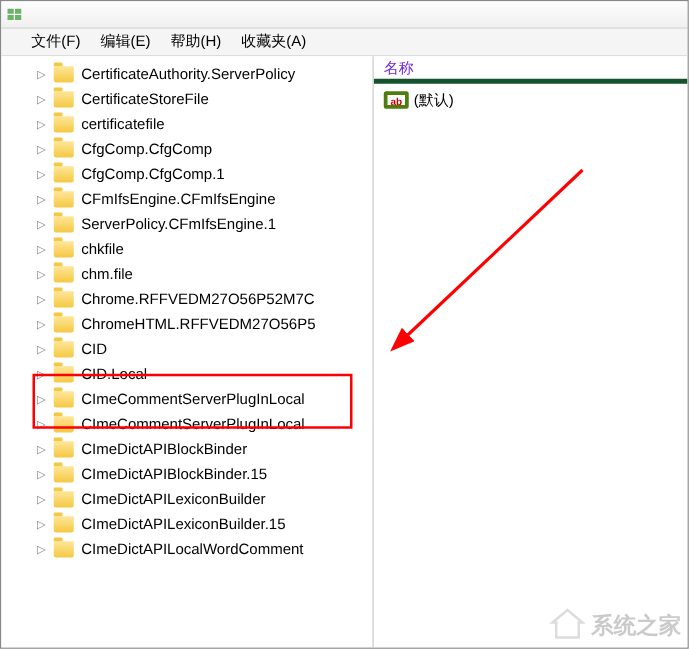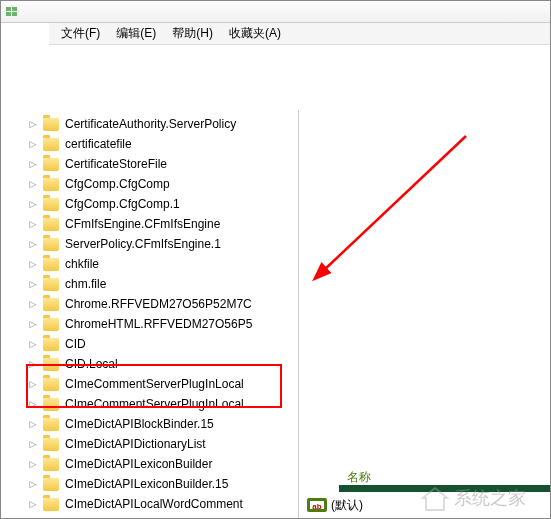--- a/index.html
+++ b/index.html
@@ -25,52 +25,49 @@
       width: 16px; height: 16px;
       display: inline-block;
       margin-right: 4px;
     }
     .menubar {
       height: 22px;
       background: #f5f5f5;
       border-bottom: 1px solid #ddd;
       display: flex;
       align-items: flex-end;
-      padding: 0 4px;
-      margin-left: 48px;
+      padding: 0 16px;
     }
     .menu-item {
       padding: 2px 8px;
       cursor: pointer;
     }
     .content {
       display: flex;
       height: calc(100% - 44px);
-      align-items: flex-end;
     }
     .left-pane {
       width: 298px;
       border-right: 1px solid #ccc;
       overflow: hidden;
       position: relative;
       background: #fff;
     }
     .right-pane {
       flex: 1;
       background: #fff;
       padding: 0;
     }
     .right-header {
       height: 22px;
-      border-bottom: 7px solid #14532d;
+      border-bottom: 4px solid #14532d;
       display: flex;
       align-items: center;
       padding-left: 8px;
-      color: #4d7c0f;
-      margin-left: 40px;
+      color: #6d28d9;
     }
     .right-list {
       padding: 4px 8px;
     }
     .right-item {
       display: flex;
       align-items: center;
       height: 18px;
       gap: 4px;
     }
@@ -138,28 +135,28 @@
       height: 44px;
     }
     .arrow-svg {
       position: absolute;
       top: 120px;
       left: 310px;
       pointer-events: none;
     }
     .watermark {
       position: absolute;
-      right: 24px;
+      right: 5px;
       bottom: 6px;
       color: rgba(150,150,150,0.5);
       font-size: 18px;
-      font-weight: normal;
+      font-weight: bold;
       pointer-events: none;
       display: flex;
-      align-items: flex-start;
+      align-items: flex-end;
       gap: 4px;
     }
     .wm-icon {
       opacity: 0.4;
     }
   </style>
 </head>
 <body>
 
 <div class="titlebar">
@@ -184,30 +181,30 @@
   <div class="left-pane">
     <div class="tree" id="tree">
         <div class="tree-row">
           <span class="expand"></span>
           <span class="folder"></span>
           <span class="tree-label">CertificateAuthority.ServerPolicy</span>
         </div>
         <div class="tree-row">
           <span class="expand"></span>
           <span class="folder"></span>
+          <span class="tree-label">CertificateStoreFile</span>
+        </div>
+        <div class="tree-row">
+          <span class="expand"></span>
+          <span class="folder"></span>
           <span class="tree-label">certificatefile</span>
         </div>
         <div class="tree-row">
           <span class="expand"></span>
           <span class="folder"></span>
-          <span class="tree-label">CertificateStoreFile</span>
-        </div>
-        <div class="tree-row">
-          <span class="expand"></span>
-          <span class="folder"></span>
           <span class="tree-label">CfgComp.CfgComp</span>
         </div>
         <div class="tree-row">
           <span class="expand"></span>
           <span class="folder"></span>
           <span class="tree-label">CfgComp.CfgComp.1</span>
         </div>
         <div class="tree-row">
           <span class="expand"></span>
           <span class="folder"></span>
@@ -254,26 +251,26 @@
           <span class="tree-label">CImeCommentServerPlugInLocal</span>
         </div>
         <div class="tree-row">
           <span class="expand"></span>
           <span class="folder"></span>
           <span class="tree-label">CImeCommentServerPlugInLocal</span>
         </div>
         <div class="tree-row">
           <span class="expand"></span>
           <span class="folder"></span>
+          <span class="tree-label">CImeDictAPIBlockBinder</span>
+        </div>
+        <div class="tree-row">
+          <span class="expand"></span>
+          <span class="folder"></span>
           <span class="tree-label">CImeDictAPIBlockBinder.15</span>
-        </div>
-        <div class="tree-row">
-          <span class="expand"></span>
-          <span class="folder"></span>
-          <span class="tree-label">CImeDictAPIDictionaryList</span>
         </div>
         <div class="tree-row">
           <span class="expand"></span>
           <span class="folder"></span>
           <span class="tree-label">CImeDictAPILexiconBuilder</span>
         </div>
         <div class="tree-row">
           <span class="expand"></span>
           <span class="folder"></span>
           <span class="tree-label">CImeDictAPILexiconBuilder.15</span>

